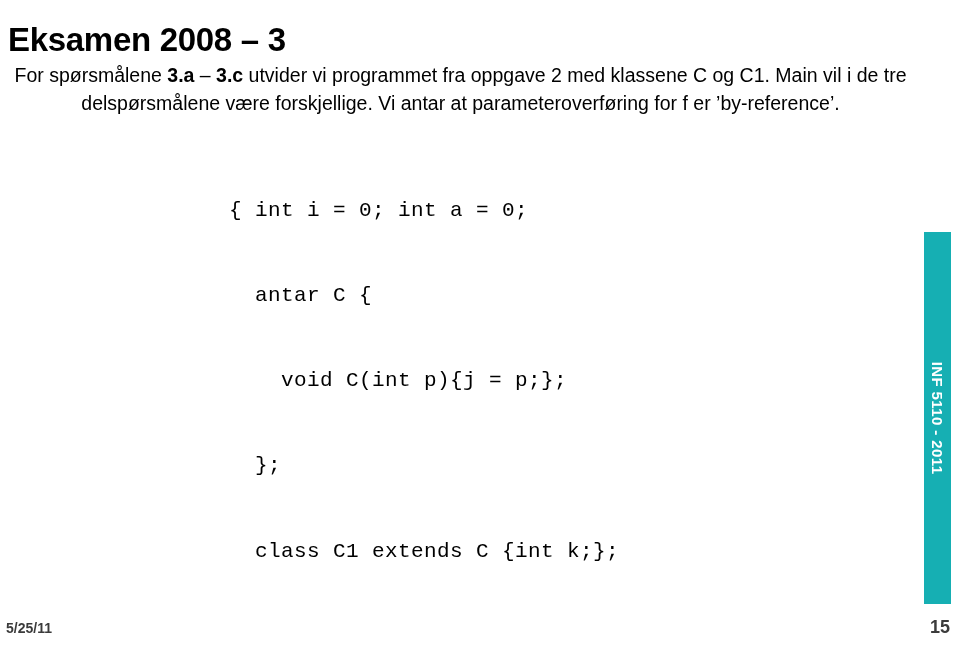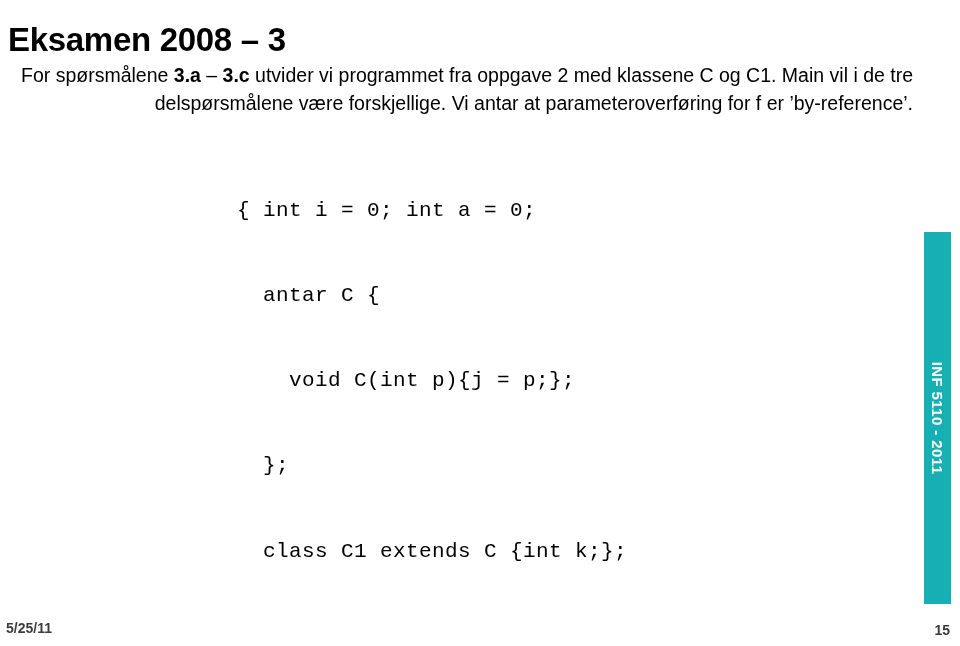--- a/index.html
+++ b/index.html
@@ -35,37 +35,37 @@
   }
 
   
   .intro {
     position: absolute;
     left: 8px;
     top: 41px;
     width: 905px;
     font-size: 19.5px;
     line-height: 28.5px;
-    text-align: right;
+    text-align: center;
   }
   .intro b { font-weight: bold; }
 
   
   .code-block {
     position: absolute;
     left: 229px;
     top: 140px;
     font-family: "Liberation Mono", "DejaVu Sans Mono", monospace;
     font-size: 21px;
     line-height: 28.4px;
     white-space: pre;
     color: #000000;
     letter-spacing: 0.4px;
   }
-  .code-line { white-space: pre; margin-left: 8px; }
+  .code-line { white-space: pre; }
 
   
   .side-bar {
     position: absolute;
     left: 924px;
     top: 232px;
     width: 27px;
     height: 372px;
     background: #16afb3;
   }
@@ -93,21 +93,21 @@
     left: 6px;
     bottom: 10px;
     font-size: 14px;
     font-weight: bold;
     color: #3b3b3b;
   }
   .footer-pageno {
     position: absolute;
     right: 10px;
     bottom: 8px;
-    font-size: 14px;
+    font-size: 18px;
     font-weight: bold;
     color: #3b3b3b;
   }
 </style>
 </head>
 <body>
 
 <div class="slide">
 
   <h1 class="slide-title">Eksamen 2008 – 3</h1>

